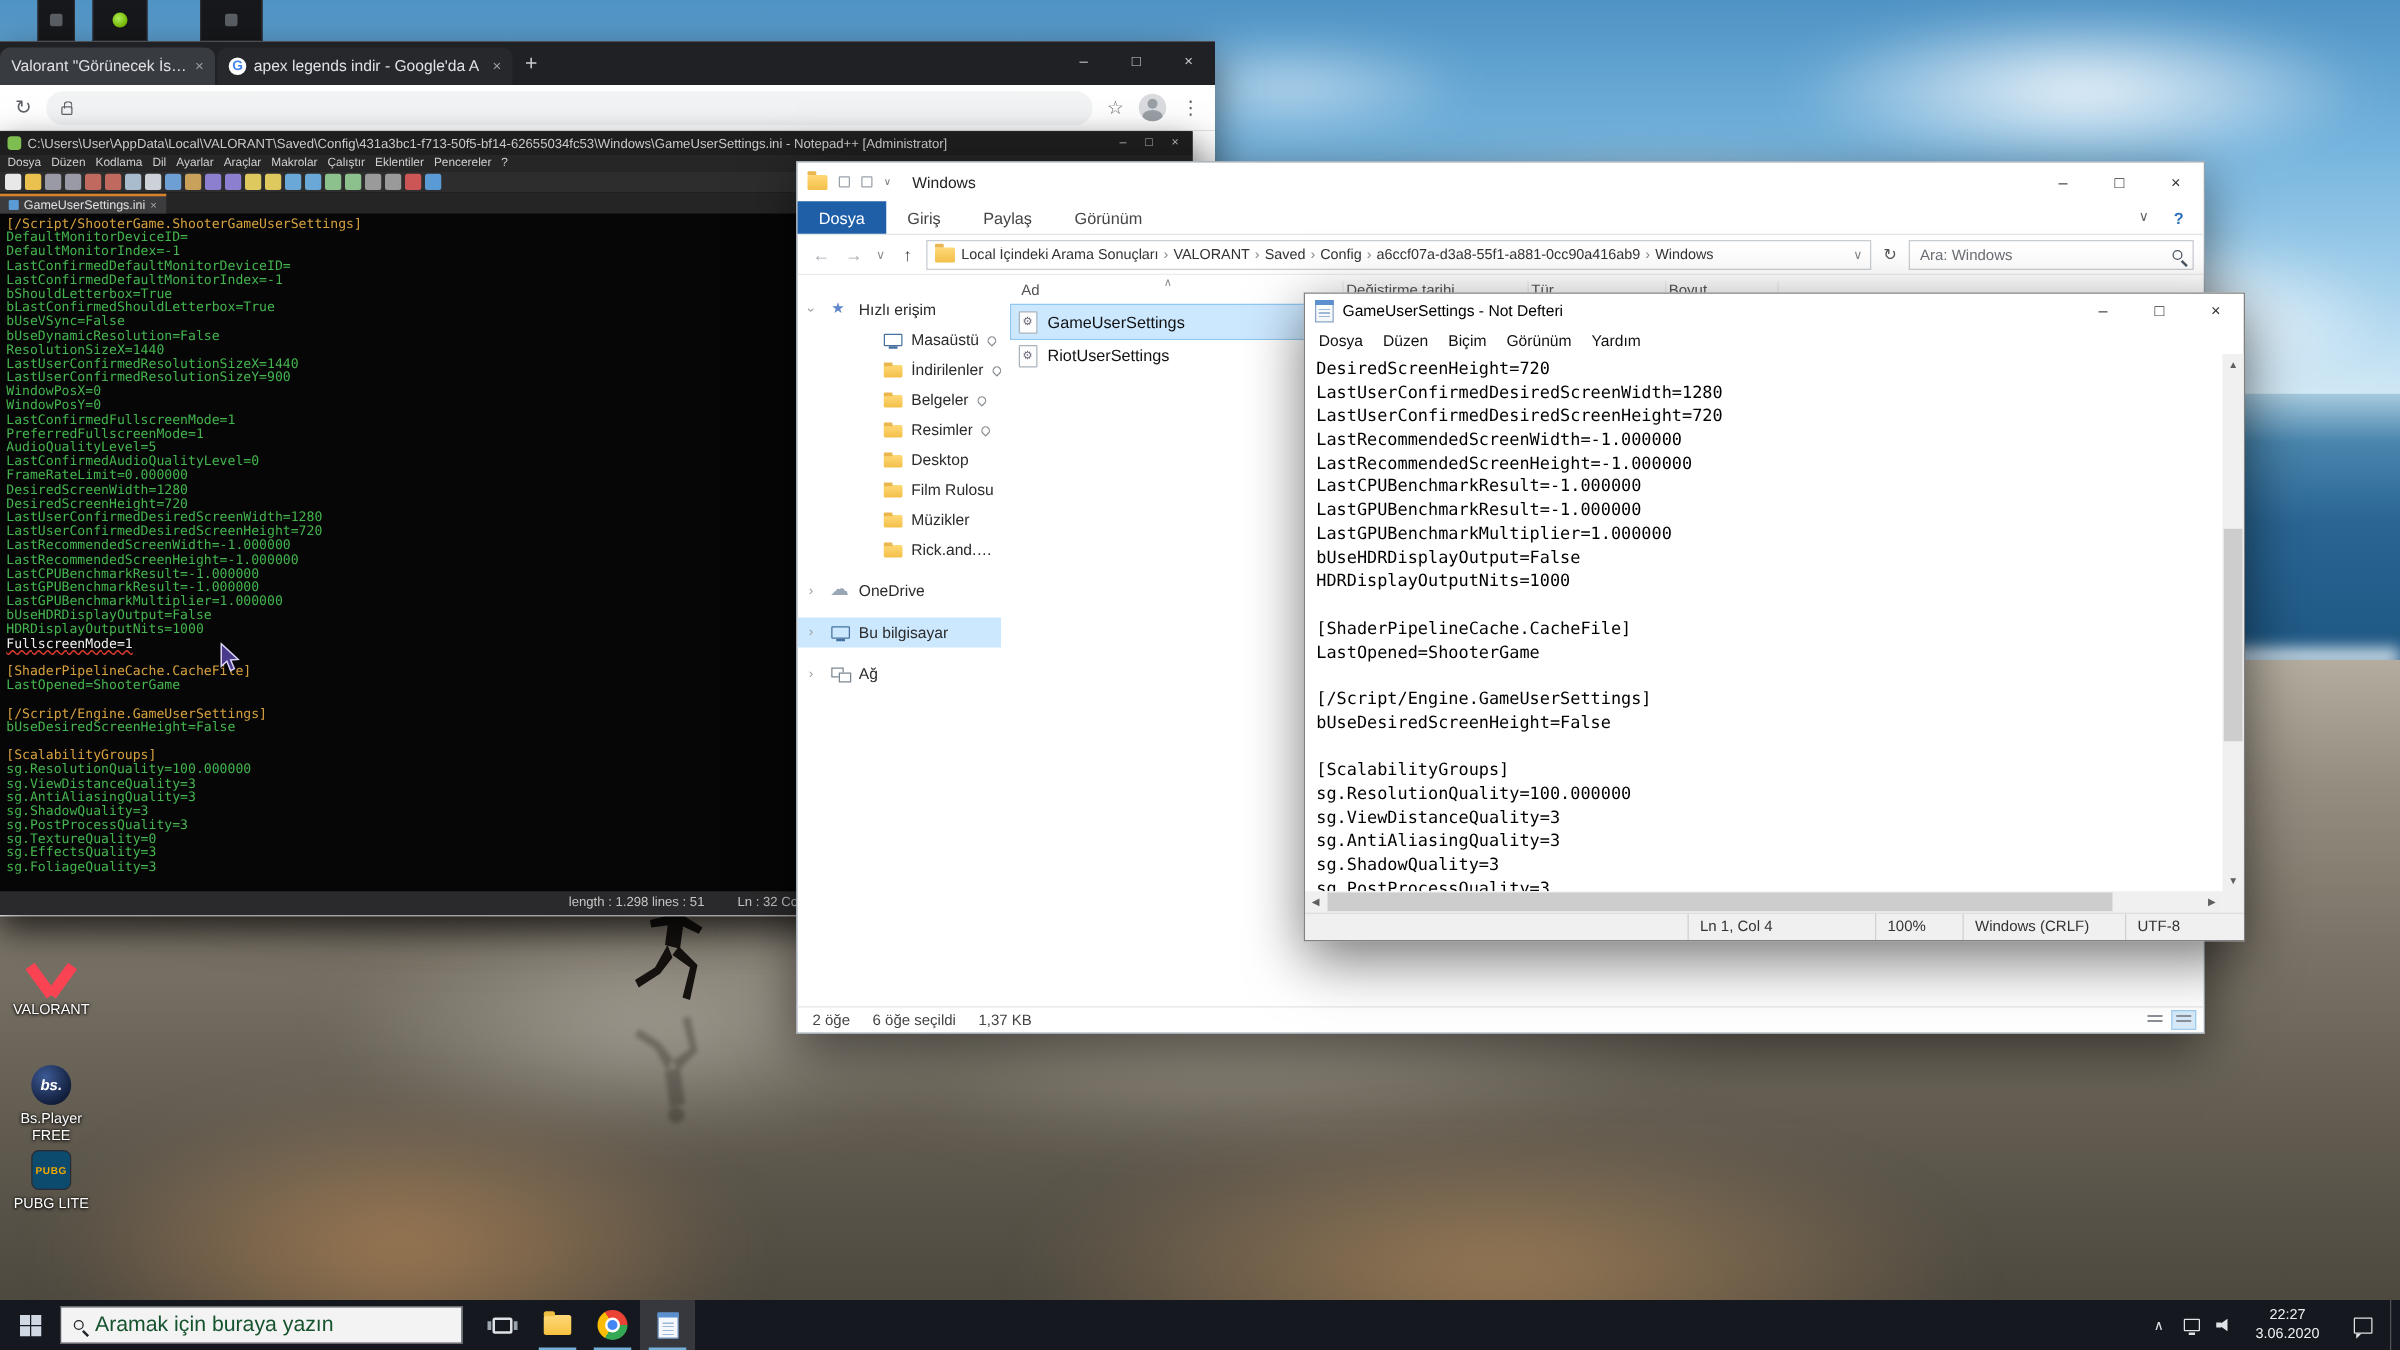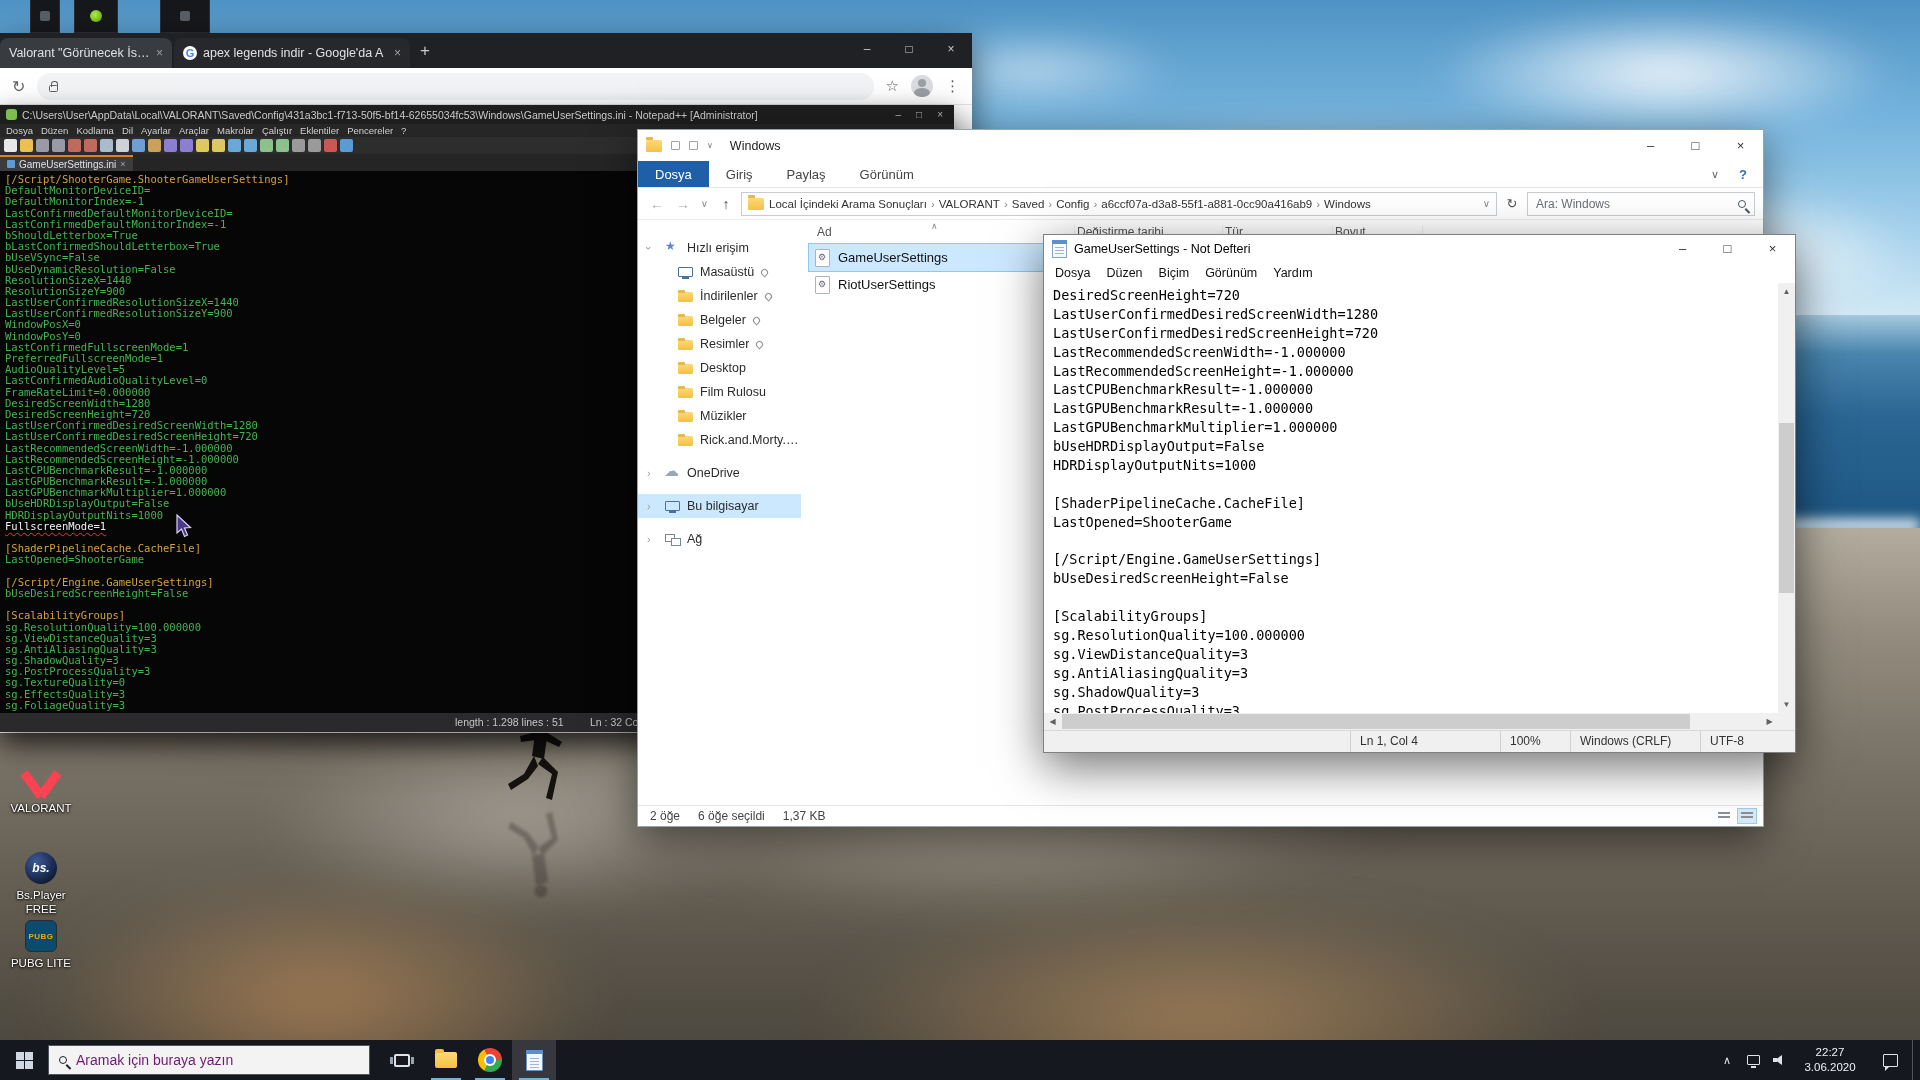--- a/index.html
+++ b/index.html
@@ -122,21 +122,21 @@
 .addr-drop{color:#888;font-size:10px;flex:0 0 auto}
 .refresh-btn{width:22px;text-align:center;color:#555;font-size:13px;flex:0 0 auto}
 .search-box{width:228px;height:24px;border:1px solid #c8cdd2;display:flex;align-items:center;padding:0 8px;color:#6b6f74;font-size:12px;flex:0 0 auto}
 .mag{width:8px;height:8px;border:1.5px solid #4a5560;border-radius:50%;position:relative;flex:0 0 auto}
 .mag::after{content:"";position:absolute;left:7px;top:7px;width:6px;height:1.5px;background:#4a5560;transform:rotate(45deg);transform-origin:0 0}
 .search-box .mag{margin-left:auto}
 .ex-body{flex:1;display:flex;overflow:hidden}
 .ex-side{width:163px;padding-top:16px;overflow:hidden;flex:0 0 auto}
 .sb-row{height:24px;display:flex;align-items:center;font-size:12.5px;color:#2b2b2b;position:relative}
 .sb-row.root{padding-left:26px}
-.sb-row.child{padding-left:39px}
+.sb-row.child{padding-left:68px}
 .sb-row.gap{margin-top:9px}
 .sb-row.selected{background:#cce8ff}
 .sb-chev{position:absolute;left:9px;color:#9a9a9a;font-size:11px;visibility:hidden}
 .has-chev .sb-chev{visibility:visible}
 .has-chev-down .sb-chev{visibility:visible;transform:rotate(90deg)}
 .sb-chev::before{content:"›"}
 .sb-ic{position:relative;width:17px;height:14px;margin-right:6px;flex:0 0 auto}
 .ic-folder .sb-ic::before,.ic-downloads .sb-ic::before,.ic-documents .sb-ic::before,.ic-pictures .sb-ic::before{content:"";position:absolute;left:1px;top:3px;right:1px;bottom:1px;background:linear-gradient(#ffd977,#f3bf4a);border-radius:1.5px}
 .ic-folder .sb-ic::after,.ic-downloads .sb-ic::after,.ic-documents .sb-ic::after,.ic-pictures .sb-ic::after{content:"";position:absolute;left:1px;top:1px;width:7px;height:3px;background:#eab64e;border-radius:1px 1px 0 0}
 .ic-star .sb-ic::before{content:"★";position:absolute;left:1px;top:-2px;font-size:12px;color:#5f87c9}
@@ -192,21 +192,21 @@
 .cursor{left:176px;top:514px;z-index:60}
 
 
 .taskbar{left:0;bottom:0;width:1920px;height:40px;background:#16181f;display:flex;align-items:center;z-index:50}
 .tb-start{width:48px;height:40px;display:grid;place-items:center}
 .win-logo{width:17px;height:17px;display:grid;grid-template-columns:8px 8px;grid-template-rows:8px 8px;gap:1px}
 .win-logo i{background:#cfd8e3}
 .tb-search{width:322px;height:30px;background:#f3f3f3;border:1px solid #50555c;display:flex;align-items:center;gap:9px;padding:0 10px;margin-right:10px}
 .tb-search .mag{border-color:#1f2328}
 .tb-search .mag::after{background:#1f2328}
-.tb-search-text{color:#701a75;font-size:14px}
+.tb-search-text{color:#14532d;font-size:17px}
 .tb-btn{position:relative;width:44px;height:40px;display:grid;place-items:center}
 .tb-btn.open::after{content:"";position:absolute;bottom:0;left:7px;right:7px;height:2px;background:#76b0d8}
 .tb-btn.active{background:rgba(255,255,255,.14)}
 .tv{width:16px;height:13px;border:2px solid #dfe3e8;border-radius:2px;position:relative}
 .tv::before{content:"";position:absolute;left:-6px;top:1px;width:3px;height:7px;background:#9aa4ae}
 .tv::after{content:"";position:absolute;right:-6px;top:1px;width:3px;height:7px;background:#9aa4ae}
 .tb-folder{width:22px;height:16px;background:linear-gradient(#ffd978,#f5c140);border-radius:2px;position:relative}
 .tb-folder::before{content:"";position:absolute;top:-3px;left:0;width:9px;height:4px;background:#f0bd45;border-radius:2px 2px 0 0}
 .chrome-ic{width:24px;height:24px;border-radius:50%;background:conic-gradient(from -30deg,#ea4335 0deg 120deg,#34a853 120deg 240deg,#fbbc05 240deg 360deg);position:relative}
 .chrome-ic::before{content:"";position:absolute;inset:6px;border-radius:50%;background:#fff}
@@ -385,21 +385,20 @@
     <div class="code-line sec">[/Script/ShooterGame.ShooterGameUserSettings]</div>
         <div class="code-line">DefaultMonitorDeviceID=</div>
         <div class="code-line">DefaultMonitorIndex=-1</div>
         <div class="code-line">LastConfirmedDefaultMonitorDeviceID=</div>
         <div class="code-line">LastConfirmedDefaultMonitorIndex=-1</div>
         <div class="code-line">bShouldLetterbox=True</div>
         <div class="code-line">bLastConfirmedShouldLetterbox=True</div>
         <div class="code-line">bUseVSync=False</div>
         <div class="code-line">bUseDynamicResolution=False</div>
         <div class="code-line">ResolutionSizeX=1440</div>
-        <div class="code-line">ResolutionSizeY=900</div>
         <div class="code-line">LastUserConfirmedResolutionSizeX=1440</div>
         <div class="code-line">LastUserConfirmedResolutionSizeY=900</div>
         <div class="code-line">WindowPosX=0</div>
         <div class="code-line">WindowPosY=0</div>
         <div class="code-line">LastConfirmedFullscreenMode=1</div>
         <div class="code-line">PreferredFullscreenMode=1</div>
         <div class="code-line">AudioQualityLevel=5</div>
         <div class="code-line">LastConfirmedAudioQualityLevel=0</div>
         <div class="code-line">FrameRateLimit=0.000000</div>
         <div class="code-line">DesiredScreenWidth=1280</div>

